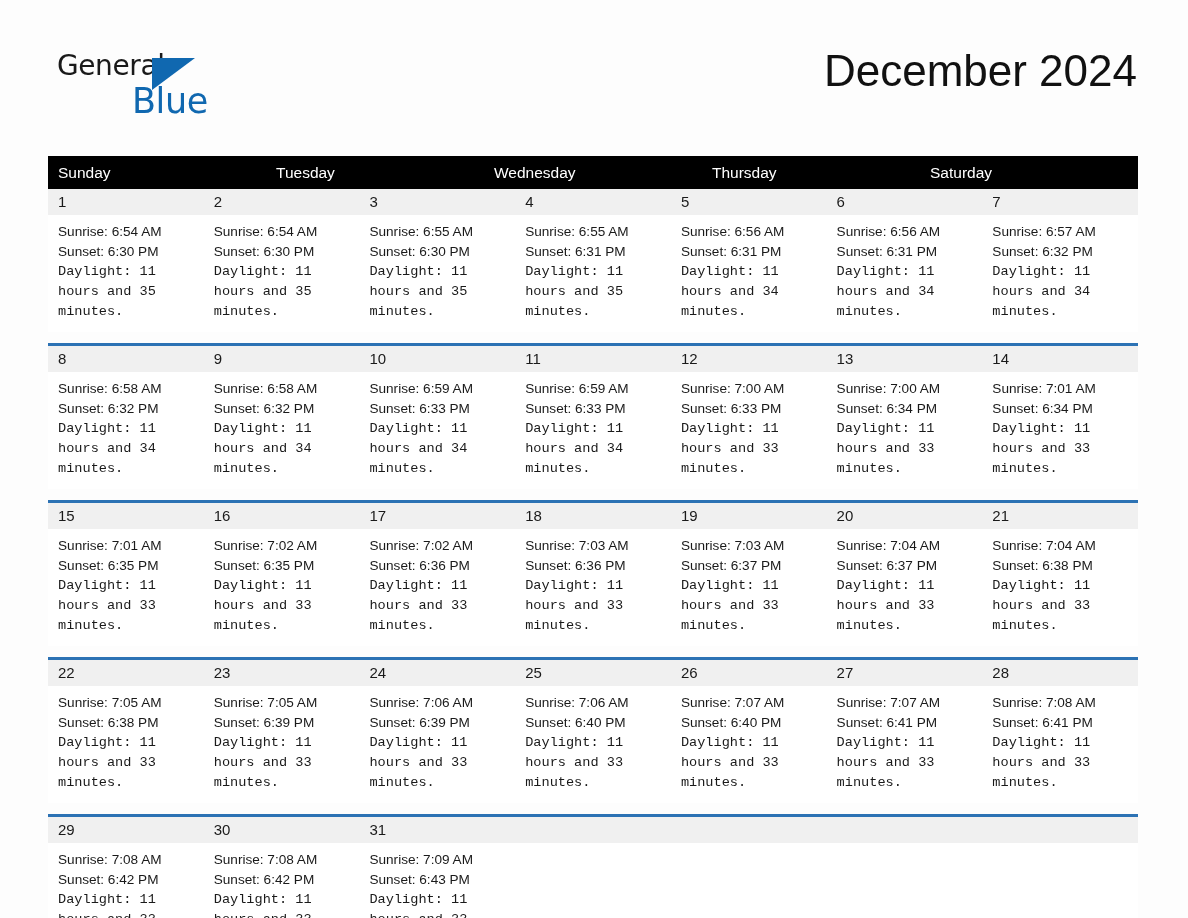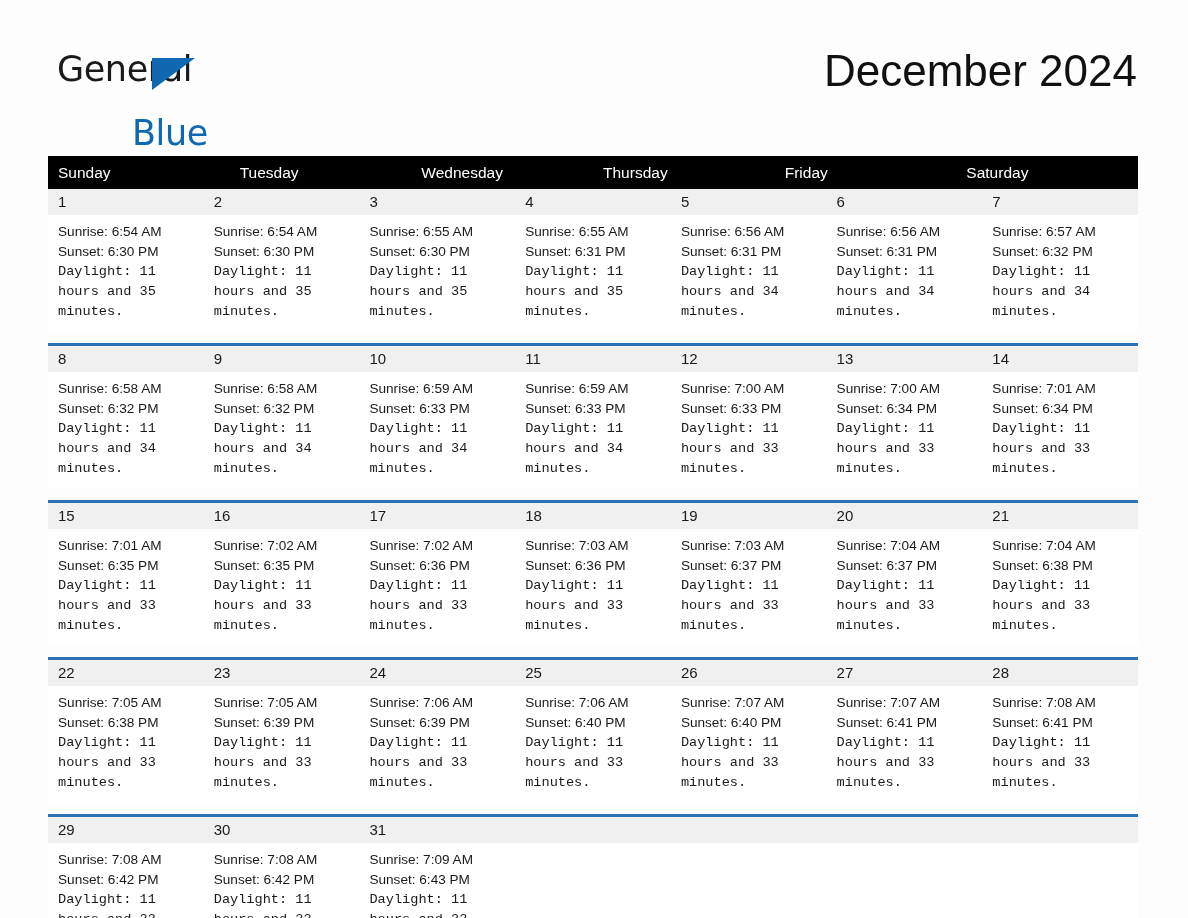--- a/index.html
+++ b/index.html
@@ -34,21 +34,21 @@
     position: absolute;
     left: 57px;
     top: 52px;
     width: 300px;
     height: 80px;
   }
   .brand-general {
     position: absolute;
     left: 0;
     top: 0;
-    font-size: 35px;
+    font-size: 28px;
     letter-spacing: -0.4px;
     color: #1a1a1a;
     font-family: "DejaVu Sans", sans-serif;
     font-weight: 400;
     line-height: 1;
   }
   .brand-triangle {
     position: absolute;
     left: 95px;
     top: 6px;
@@ -60,21 +60,20 @@
   .brand-blue {
     position: absolute;
     left: 75px;
     top: 32px;
     font-size: 35px;
     letter-spacing: -0.4px;
     color: #1068b0;
     font-family: "DejaVu Sans", sans-serif;
     font-weight: 400;
     line-height: 1;
-    margin-top: 32px;
   }
 
   .title-block {
     position: absolute;
     right: 51px;
     top: 48px;
     text-align: right;
   }
   .cal-title {
     font-size: 44px;
@@ -190,21 +189,20 @@
     </div>
 
   </div>
 
   <div class="calendar">
     <div class="weekday-row">
       <div class="weekday-cell">Sunday</div>
       <div class="weekday-cell">Tuesday</div>
       <div class="weekday-cell">Wednesday</div>
       <div class="weekday-cell">Thursday</div>
-      <div class="weekday-cell">Friday</div>
       <div class="weekday-cell">Saturday</div>
     </div>
 
     <div id="weeks-container">
         <div class="week-row">
           <div class="day-cell">
             <div class="daynum-strip"><span class="daynum">1</span></div>
             <div class="day-body">
               <div class="day-line">Sunrise: 6:54 AM</div>
               <div class="day-line">Sunset: 6:30 PM</div>

